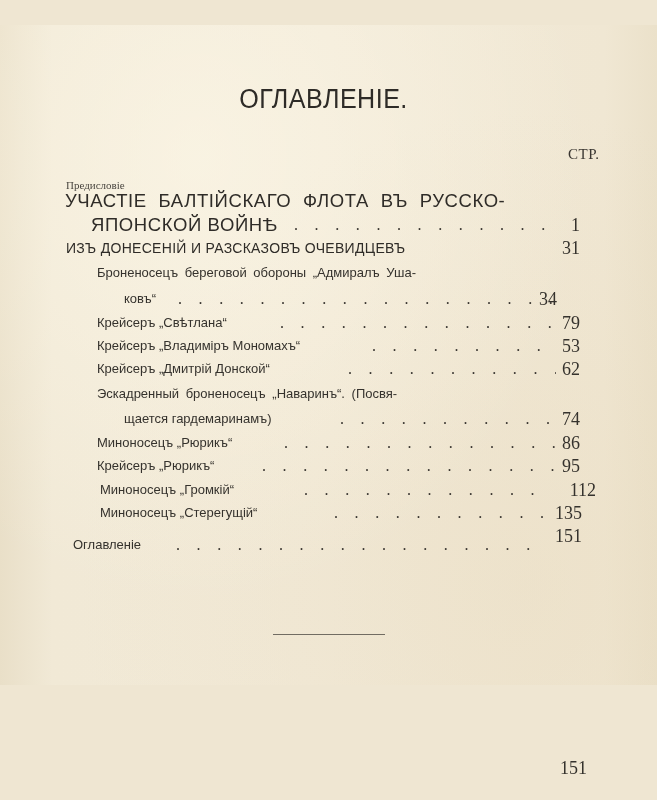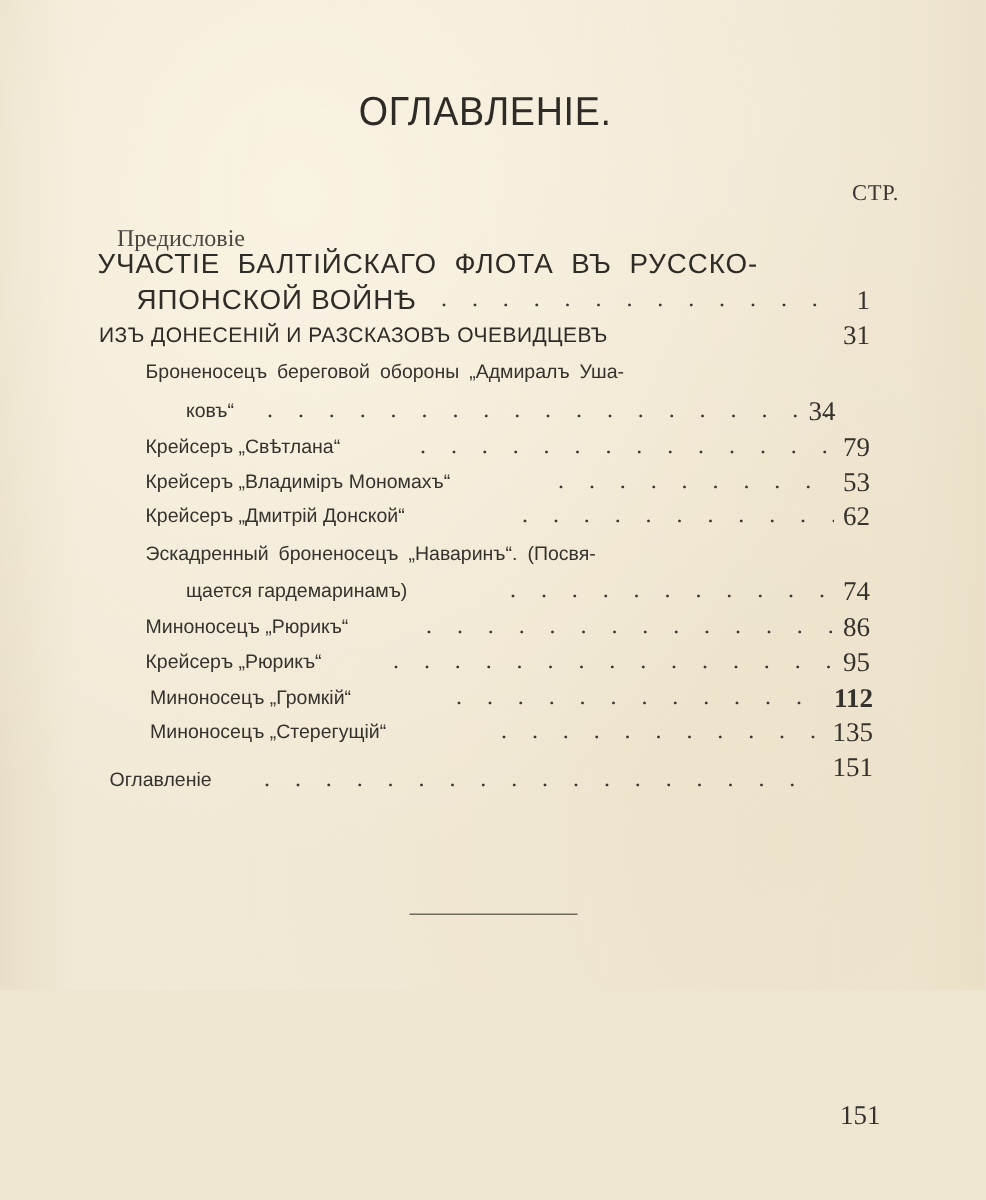--- a/index.html
+++ b/index.html
@@ -15,20 +15,21 @@
     .page {
       position: relative;
       width: 657px;
       height: 660px;
       background:
         radial-gradient(ellipse at 30% 20%, rgba(255,250,235,0.55), rgba(255,250,235,0) 60%),
         radial-gradient(ellipse at 80% 85%, rgba(230,215,185,0.35), rgba(230,215,185,0) 60%),
         linear-gradient(90deg, #e9dfc8 0%, #f1e9d6 8%, #f2ead8 50%, #f0e7d3 92%, #ebe1ca 100%);
       font-family: "Liberation Serif", "DejaVu Serif", serif;
       color: #2d2a26;
+      margin-top: 25px;
     }
     .title {
       position: absolute;
       left: 0;
       width: 657px;
       top: 59px;
       text-align: center;
       font-family: "Liberation Sans", "DejaVu Sans", sans-serif;
       font-size: 27px;
       letter-spacing: 0.5px;
@@ -108,21 +109,21 @@
 <body>
 
 <div class="page">
 
   <div class="title">ОГЛАВЛЕНІЕ.</div>
 
   <div class="col-header">СТР.</div>
 
   <div class="toc">
 
-    <div class="entry serif" style="left:78px; top:150px; font-size:16px; color:#4a4640;text-align:center;">Предисловіе</div>
+    <div class="entry serif" style="left:66px; top:150px; font-size:11px; color:#4a4640;text-align:center;">Предисловіе</div>
 
     <div class="entry caps" style="left:65px; top:166px; word-spacing:6px;">УЧАСТІЕ БАЛТІЙСКАГО ФЛОТА ВЪ РУССКО-</div>
 
     <div class="entry caps" style="left:91px; top:190px;">ЯПОНСКОЙ ВОЙНѢ</div>
     <div class="dots" style="left:294px; top:190px; width:262px;">. . . . . . . . . . . . . . . . . . . . . . . . . . . . . . . . . . . . .</div>
     <div class="page-num" style="left:520px; top:190px;">1</div>
 
     <div class="entry caps" style="left:66px; top:213px; font-size:14px; letter-spacing:0.3px;">ИЗЪ ДОНЕСЕНІЙ И РАЗСКАЗОВЪ ОЧЕВИДЦЕВЪ</div>
     <div class="page-num" style="left:520px; top:213px;">31</div>
 
@@ -153,21 +154,21 @@
     <div class="entry" style="left:97px; top:408px;">Миноносецъ „Рюрикъ“</div>
     <div class="dots" style="left:284px; top:408px; width:272px;">. . . . . . . . . . . . . . . . . . . . . . . . . . . . . . . . . . . . .</div>
     <div class="page-num" style="left:520px; top:408px;">86</div>
 
     <div class="entry" style="left:97px; top:431px;">Крейсеръ „Рюрикъ“</div>
     <div class="dots" style="left:262px; top:431px; width:294px;">. . . . . . . . . . . . . . . . . . . . . . . . . . . . . . . . . . . . .</div>
     <div class="page-num" style="left:520px; top:431px;">95</div>
 
     <div class="entry" style="left:100px; top:455px;">Миноносецъ „Громкій“</div>
     <div class="dots" style="left:304px; top:455px; width:240px;">. . . . . . . . . . . . . . . . . . . . . . . . . . . . . . . . . . . . .</div>
-    <div class="page-num" style="left:522px; top:455px;font-weight:bold;">112</div>
+    <div class="page-num" style="left:536px; top:455px;">112</div>
 
     <div class="entry" style="left:100px; top:478px;">Миноносецъ „Стерегущій“</div>
     <div class="dots" style="left:334px; top:478px; width:210px;">. . . . . . . . . . . . . . . . . . . . . . . . . . . . . . . . . . . . .</div>
     <div class="page-num" style="left:522px; top:478px;">135</div>
 
     <div class="entry" style="left:73px; top:510px;">Оглавленіе</div>
     <div class="dots" style="left:176px; top:510px; width:368px;">. . . . . . . . . . . . . . . . . . . . . . . . . . . . . . . . . . . . .</div>
     <div class="page-num" style="left:522px; top:501px;">151</div>
 
   </div>

